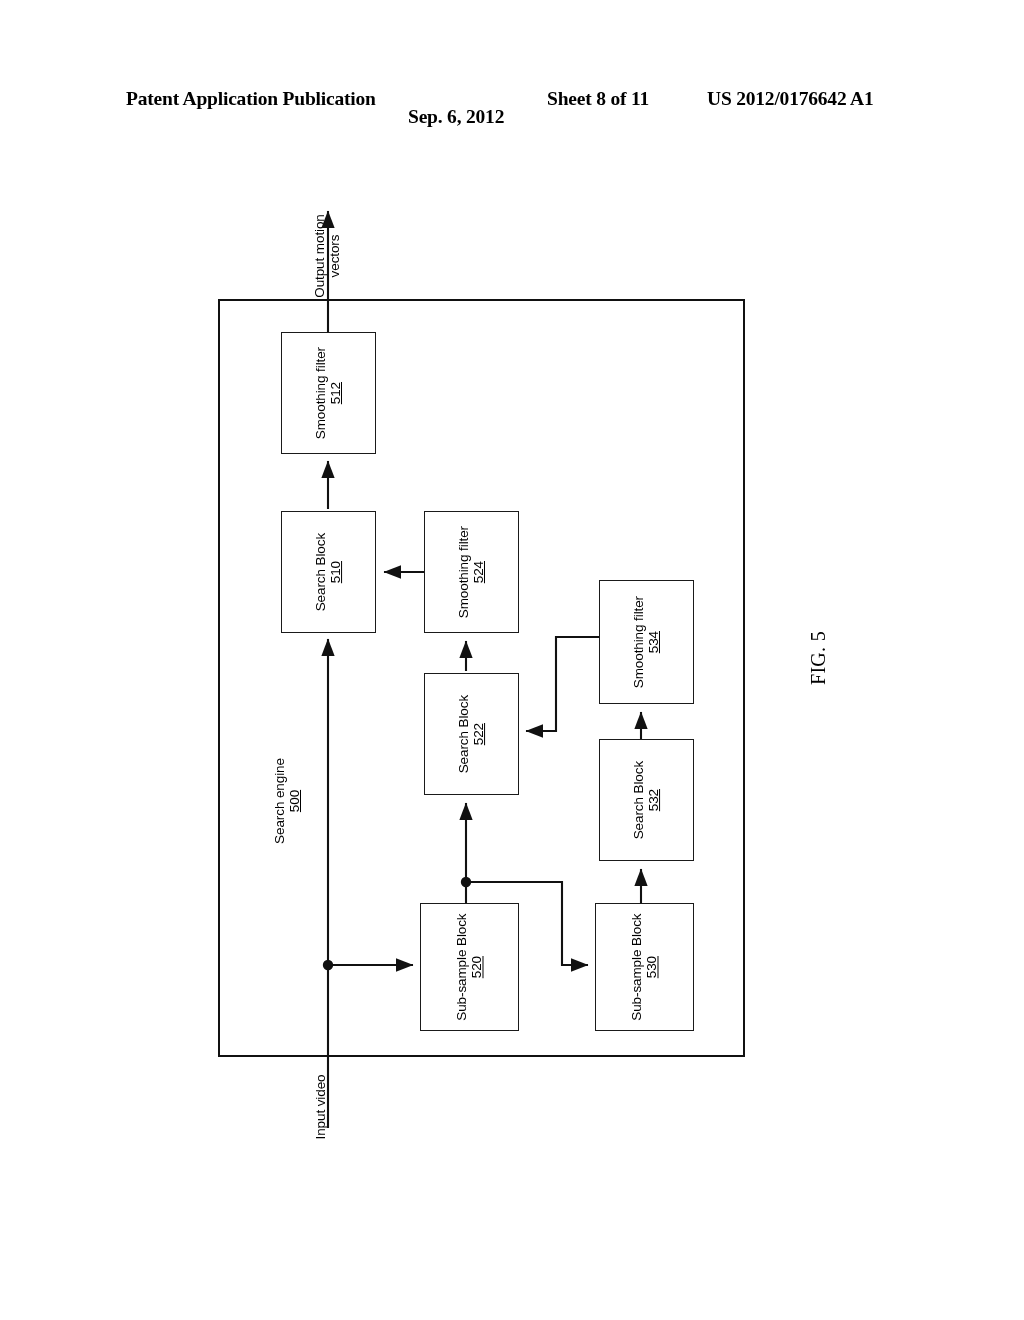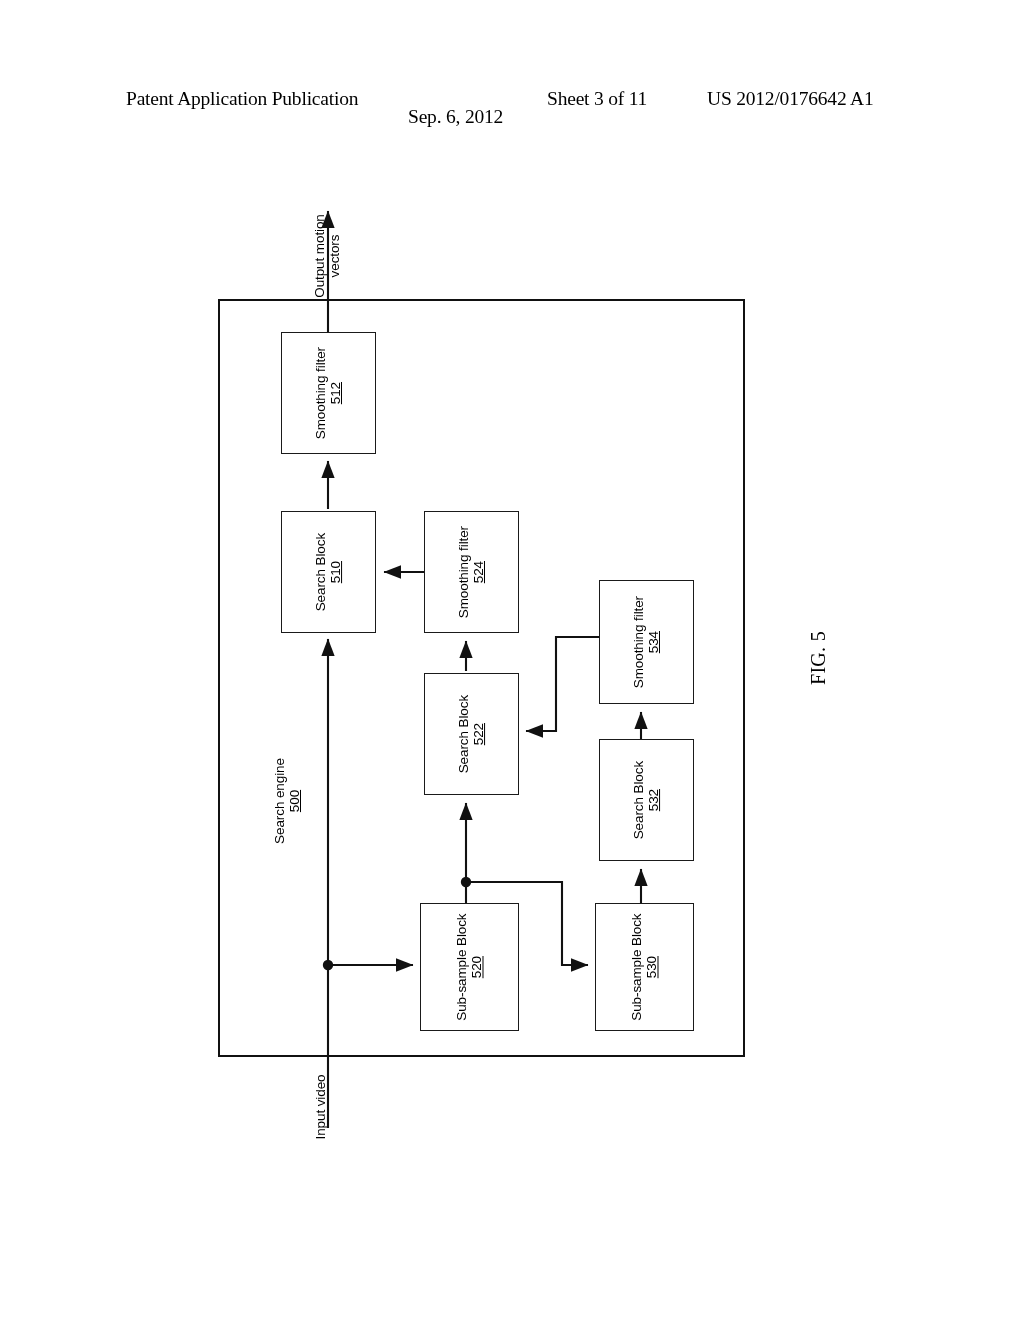--- a/index.html
+++ b/index.html
@@ -19,21 +19,21 @@
   
   #pub-header {
     position: absolute;
     top: 83px;
     left: 0;
     width: 1024px;
     height: 32px;
     display: flex;
     align-items: center;
     font-family: "Liberation Serif", serif;
-    font-weight: normal;
+    font-weight: bold;
     font-size: 19.5px;
     letter-spacing: -0.2px;
     white-space: nowrap;
   }
   #pub-header .h-left   { position: absolute; left: 126px; }
   #pub-header .h-date   { position: absolute; left: 408px; margin-top: 36px; }
   #pub-header .h-sheet  { position: absolute; left: 547px; }
   #pub-header .h-num    { position: absolute; left: 707px; }
 
   
@@ -121,21 +121,21 @@
     width: 1024px; height: 1320px;
     pointer-events: none;
   }
 </style>
 </head>
 <body>
 
 <div id="pub-header">
   <span class="h-left">Patent Application Publication</span>
   <span class="h-date">Sep. 6, 2012</span>
-  <span class="h-sheet">Sheet 3 of 11</span>
+  <span class="h-sheet">Sheet 8 of 11</span>
   <span class="h-num">US 2012/0176642 A1</span>
 </div>
 
 <div id="figure">
 
   <div id="engine-box"></div>
 
   <div class="rot-label" style="left:232px; top:786px; width:110px; height:30px;">
     <span>Search engine</span>
     <span class="num">500</span>

